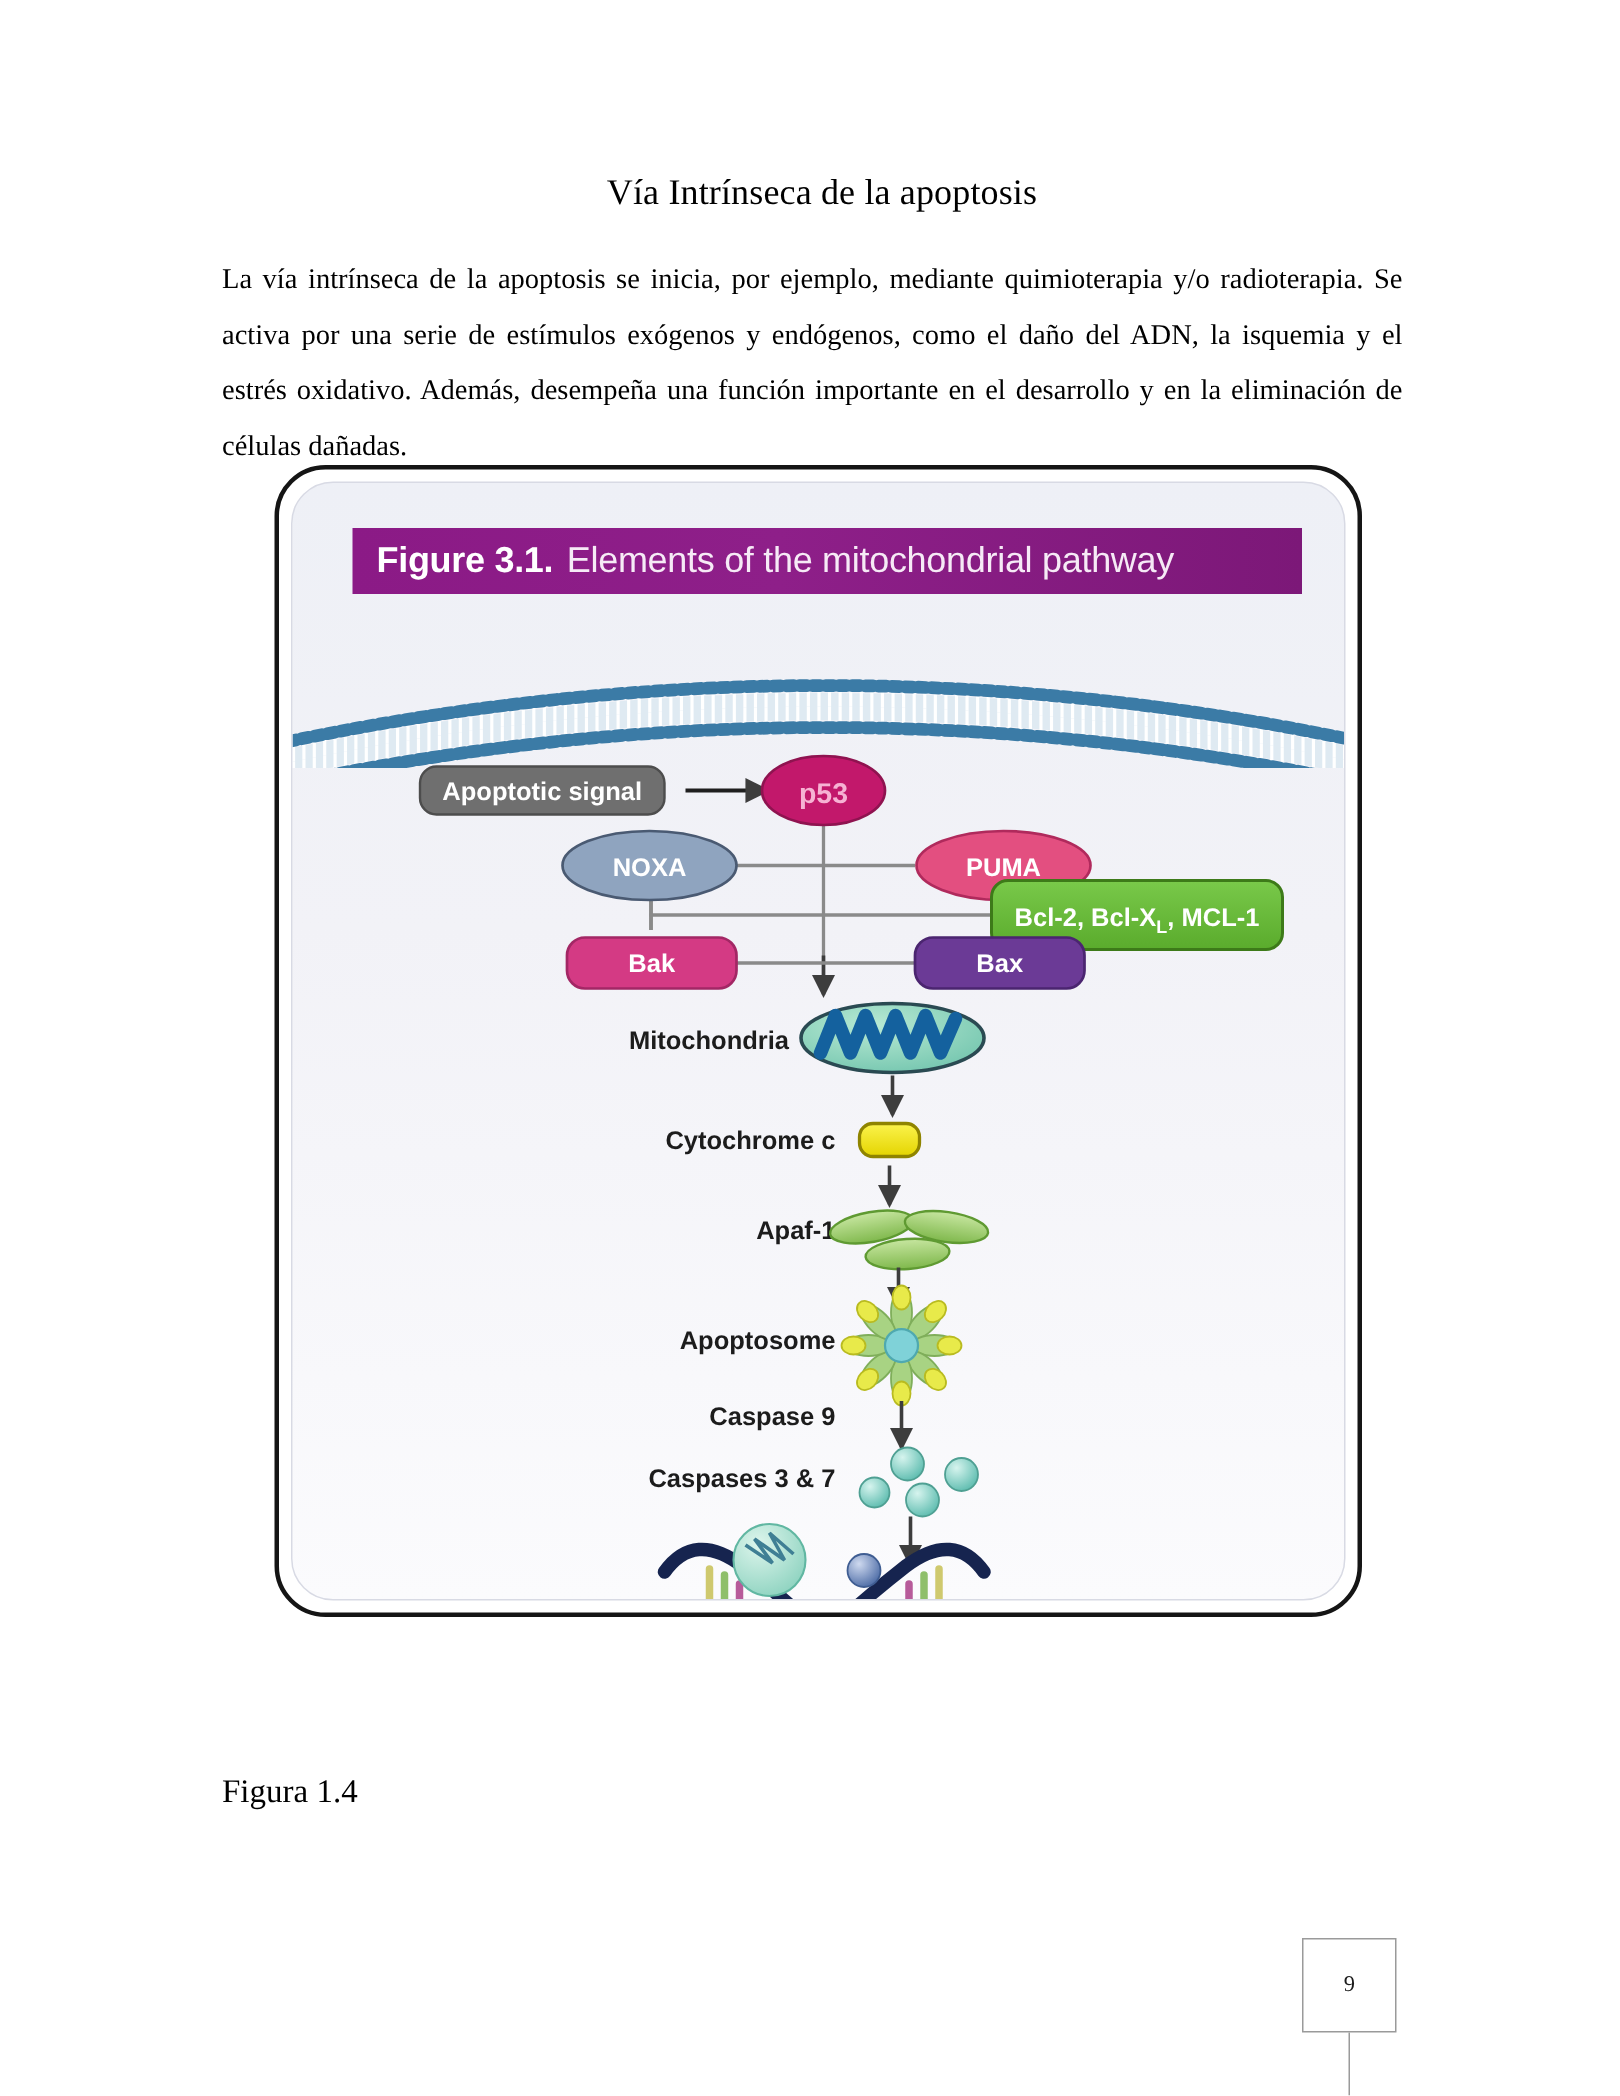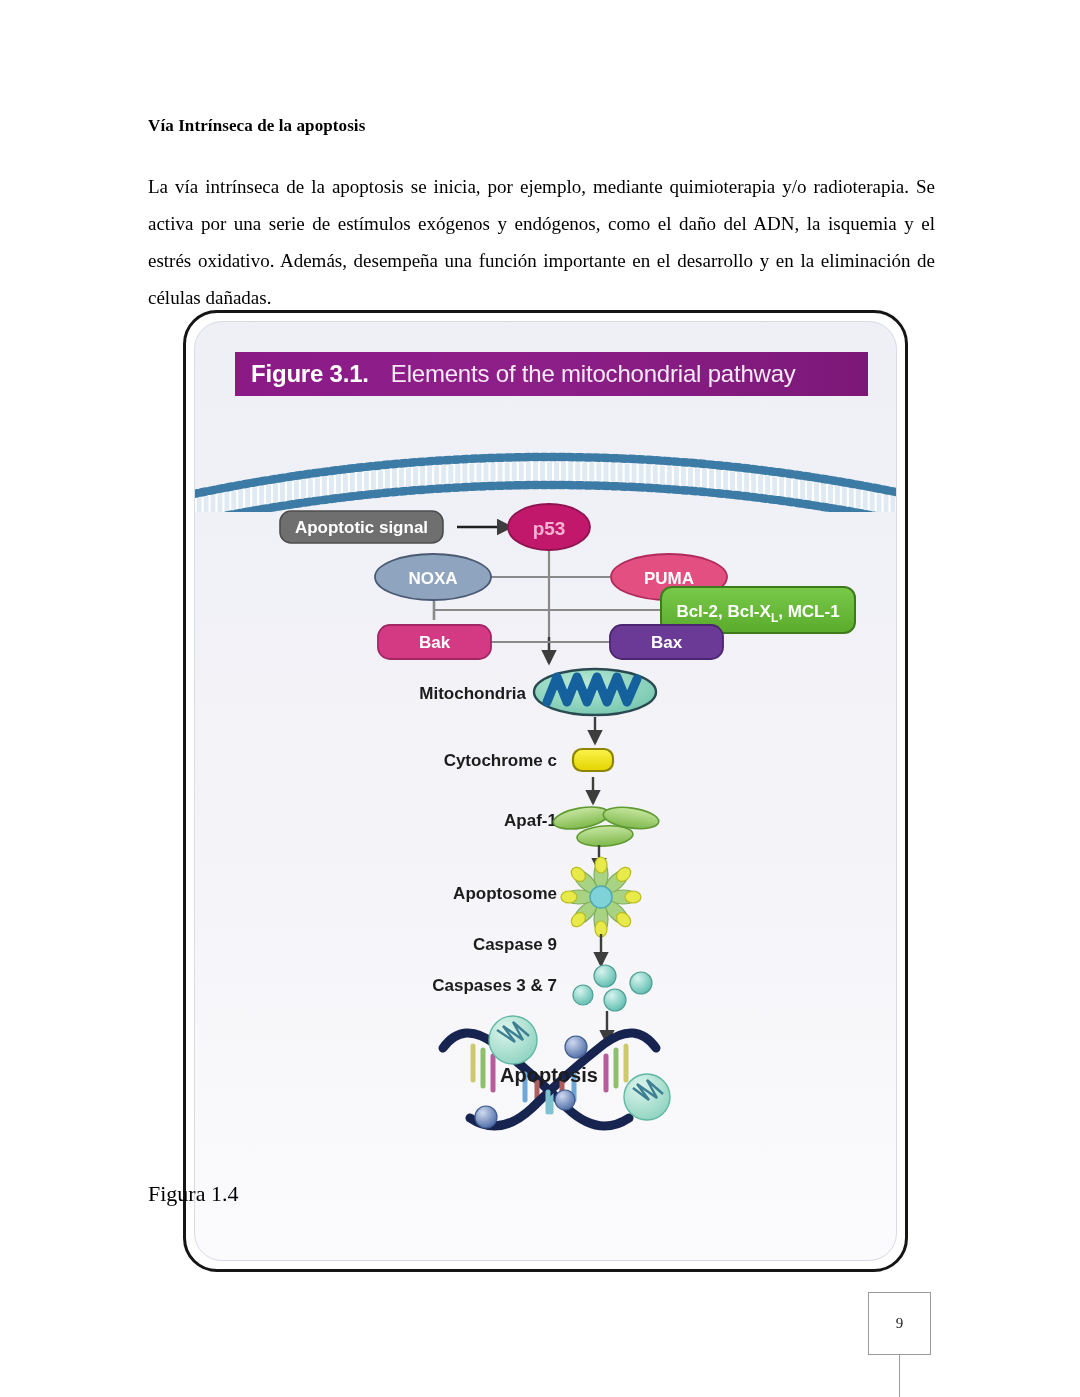--- a/index.html
+++ b/index.html
@@ -21,23 +21,24 @@
     position: absolute;
     left: 0; top: 0;
     width: 1080px; height: 1397px;
   }
   .heading {
     position: absolute;
     left: 148px;
     top: 116px;
     width: 800px;
     font-family: "Liberation Serif", serif;
-    font-weight: bold;
-    font-size: 17px;
+    font-weight: normal;
+    font-size: 24px;
     letter-spacing: 0.1px;
+    text-align: center;
   }
   .body-par {
     position: absolute;
     left: 148px;
     top: 168px;
     width: 787px;
     font-size: 19px;
     line-height: 37px;
     text-align: justify;
     text-justify: inter-word;
@@ -76,21 +77,21 @@
     height: 42px;
     background: #9a9a9a;
   }
 
   
   .figure-frame {
     position: absolute;
     left: 183px;
     top: 310px;
     width: 725px;
-    height: 962px;
+    height: 768px;
     border: 3.5px solid #151515;
     border-radius: 34px;
     background: #ffffff;
     box-sizing: border-box;
   }
   .figure-inner {
     position: absolute;
     left: 8px; top: 8px;
     width: calc(100% - 16px);
     height: calc(100% - 16px);
@@ -119,21 +120,21 @@
     font-weight: bold;
     font-size: 24px;
     color: #ffffff;
     letter-spacing: -0.2px;
   }
   .fig-banner .t2 {
     font-family: "Liberation Sans", sans-serif;
     font-weight: normal;
     font-size: 24px;
     color: #f6eaf6;
-    margin-left: 22px;
+    margin-left: 9px;
     letter-spacing: -0.2px;
   }
 
   
   .membrane {
     position: absolute;
     left: 0;
     top: 80px;
     width: 709px;
     height: 110px;

